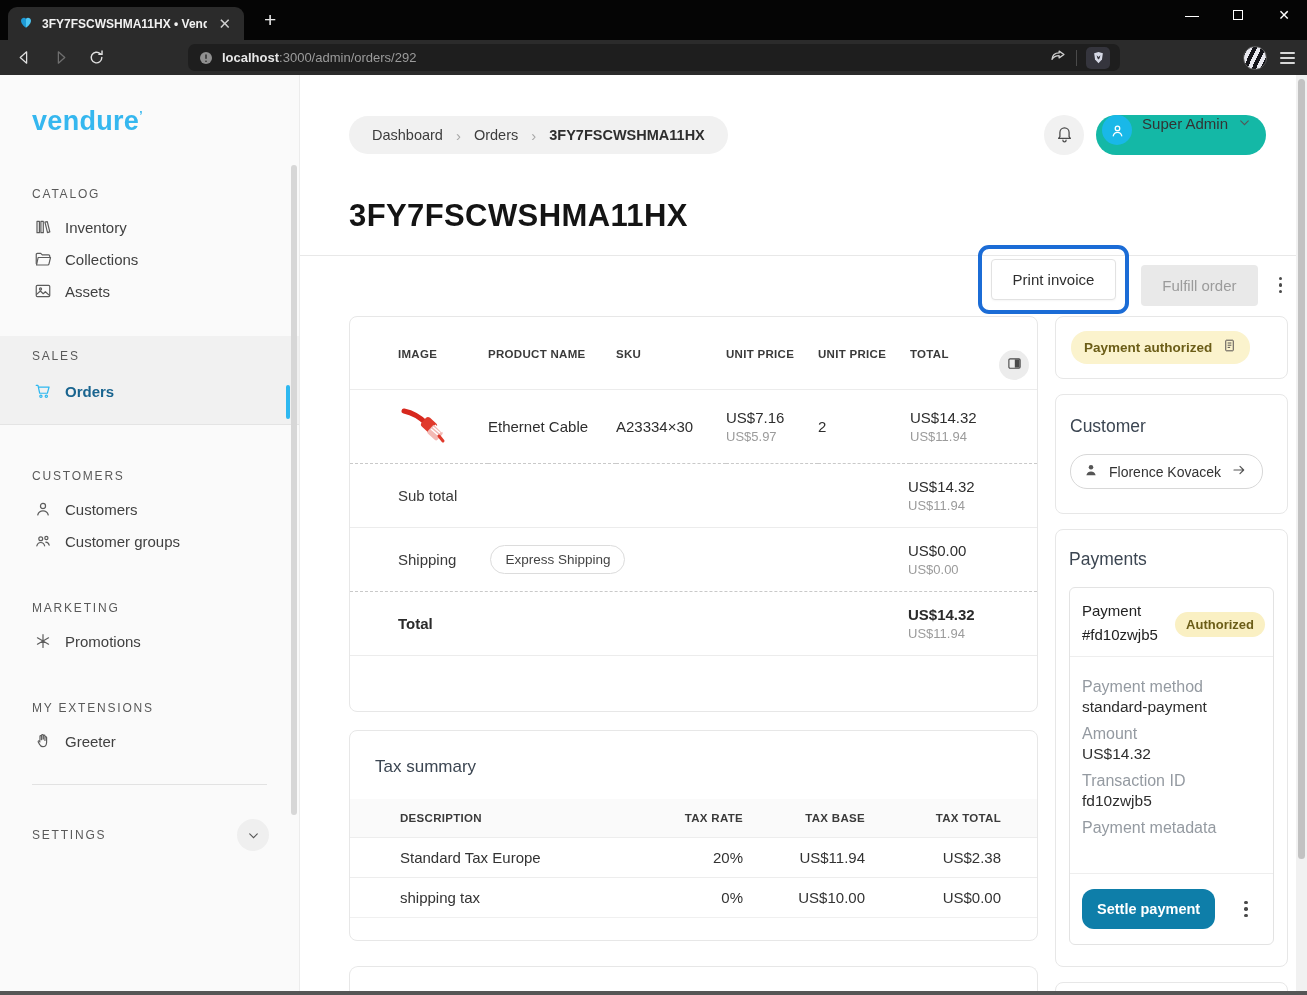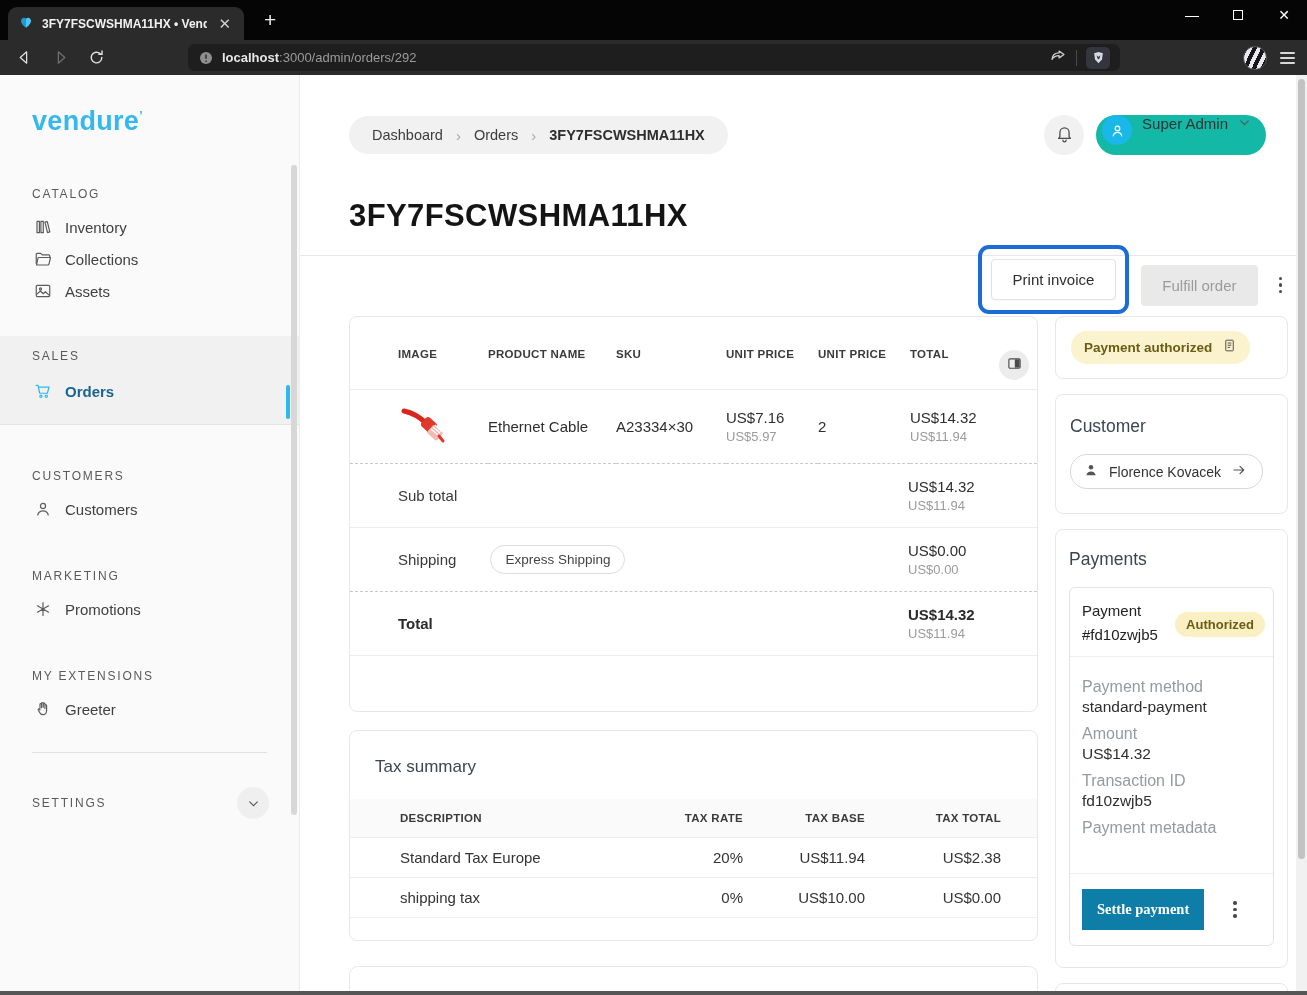--- a/index.html
+++ b/index.html
@@ -135,21 +135,21 @@
   .payments-card { margin-top:15px; padding:19px 13px 21px; }
   .payment-box { margin-top:17px; border:1px solid #e3e3e3; border-radius:6px; }
   .payment-head { padding:14px 12px 13px; border-bottom:1px solid #eee; position:relative; }
   .payment-line1 { font-size:15px; color:#222; }
   .payment-line2 { font-size:15px; color:#222; margin-top:7px; }
   .auth-badge { position:absolute; right:8px; top:24px; background:#faf0c3; border-radius:13px; padding:5px 11px; font-size:13px; font-weight:700; color:#6b5d17; }
   .payment-body { padding:12px 12px 36px; }
   .kv-label { font-size:16px; color:#949aa1; margin-top:9px; }
   .kv-value { font-size:15.5px; color:#2e2e2e; margin-top:2px; }
   .payment-foot { border-top:1px solid #eee; padding:15px 12px; display:flex; align-items:center; }
-  .settle-btn { background:#0e7ea9; color:#fff; font-weight:700; font-size:14.5px; border:none; border-radius:0; padding:12px 15px; cursor:pointer; font-family:Liberation Serif, serif; }
+  .settle-btn { background:#0e7ea9; color:#fff; font-weight:700; font-size:14.5px; border:none; border-radius:12px; padding:12px 15px; cursor:pointer; font-family:Liberation Sans, sans-serif; }
   .foot-kebab { margin-left:25px; }
 
   .meta-card { margin-top:15px; padding:17px 16px; font-size:13.5px; }
   .meta-line { margin-bottom:8px; color:#9aa0a6; }
   .meta-line b { color:#4a4f55; font-weight:400; }
   .meta-id b { color:#3c4652; }
 
   
   .page-scroll { position:absolute; right:0; top:75px; bottom:0; width:11px; background:#f1f1f1; }
   .page-thumb { position:absolute; left:2px; width:7px; top:4px; height:780px; background:#c2c2c2; border-radius:4px; }
@@ -281,20 +281,31 @@
     <div class="gap44"></div>
     <div class="side-label">CUSTOMERS</div>
     <div class="side-item">
       <span class="icn">
           <svg viewBox="0 0 24 24">
             <circle cx="12" cy="8" r="3.4"></circle>
             <path d="M5 20c1-4 4-5.6 7-5.6s6 1.6 7 5.6"></path>
           </svg>
         </span>
       <span>Customers</span>
+    </div>
+    <div class="side-item">
+      <span class="icn">
+          <svg viewBox="0 0 24 24">
+            <circle cx="9" cy="9" r="2.6"></circle>
+            <path d="M3.8 18.5c.7-3.1 2.7-4.5 5.2-4.5s4.5 1.4 5.2 4.5"></path>
+            <circle cx="16.5" cy="8" r="2.1"></circle>
+            <path d="M15.8 13.6c2.2.2 3.8 1.5 4.4 4"></path>
+          </svg>
+        </span>
+      <span>Customer groups</span>
     </div>
 
     <div class="gap44"></div>
     <div class="side-label">MARKETING</div>
     <div class="side-item">
       <span class="icn">
           <svg viewBox="0 0 24 24">
             <path d="M12 3.5v17M4.6 7.8l14.8 8.4M4.6 16.2l14.8-8.4"></path>
           </svg>
         </span>

